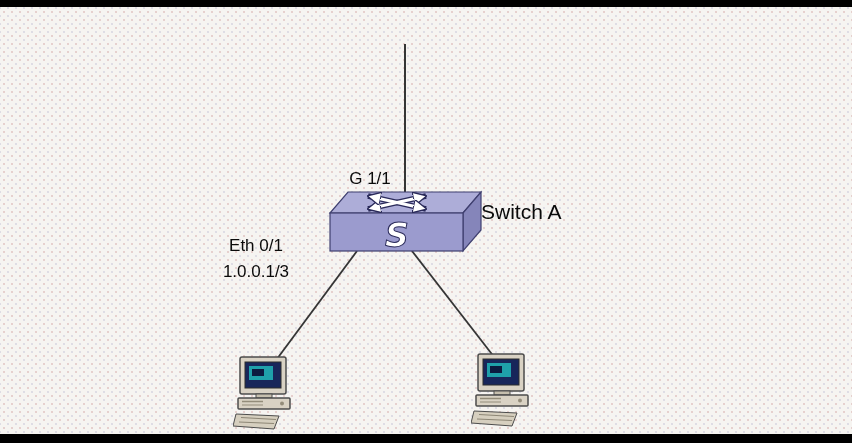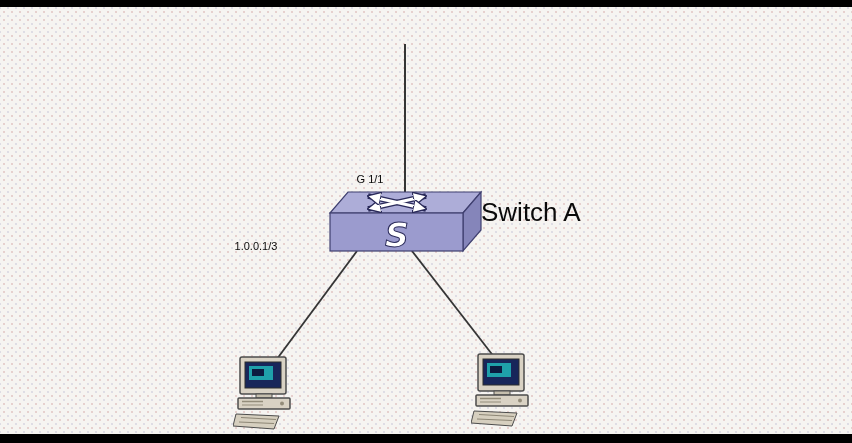--- a/index.html
+++ b/index.html
@@ -16,26 +16,26 @@
     background-size: 8px 8px, 8px 8px;
     background-position: 0 0, 4px 4px;
   }
   .bar { position: absolute; left: 0; width: 100%; background: #000; }
   .bar.top { top: 0; height: 7px; }
   .bar.bottom { bottom: 0; height: 9px; }
   svg.layer { position: absolute; left: 0; top: 0; width: 852px; height: 443px; }
   .lbl {
     position: absolute;
     color: #0a0a0a;
-    font-size: 11px;
+    font-size: 17px;
     line-height: 26px;
     white-space: nowrap;
   }
   .lbl.center { text-align: center; }
-  .switch-name { font-size: 26px; line-height: 24px; }
+  .switch-name { font-size: 21px; line-height: 24px; }
 </style>
 </head>
 <body>
 
 <div class="stage">
 
   <div class="bar top"></div>
 
   <svg class="layer" viewBox="0 0 852 443">
     <defs>
@@ -79,18 +79,19 @@
 
     <use href="#pc" x="233" y="356" width="64" height="76"></use>
     <use href="#pc" x="471" y="353" width="64" height="76"></use>
   </svg>
 
   <div class="lbl center" style="left:330px; top:166px; width:80px;">G 1/1</div>
 
   <div class="lbl switch-name" style="left:481px; top:200px;">Switch A</div>
 
   <div class="lbl center" style="left:191px; top:233px; width:130px;">
+    <div>Eth 0/1</div>
     <div>1.0.0.1/3</div>
   </div>
 
 
   <div class="bar bottom"></div>
 </div>
 
 </body></html>

